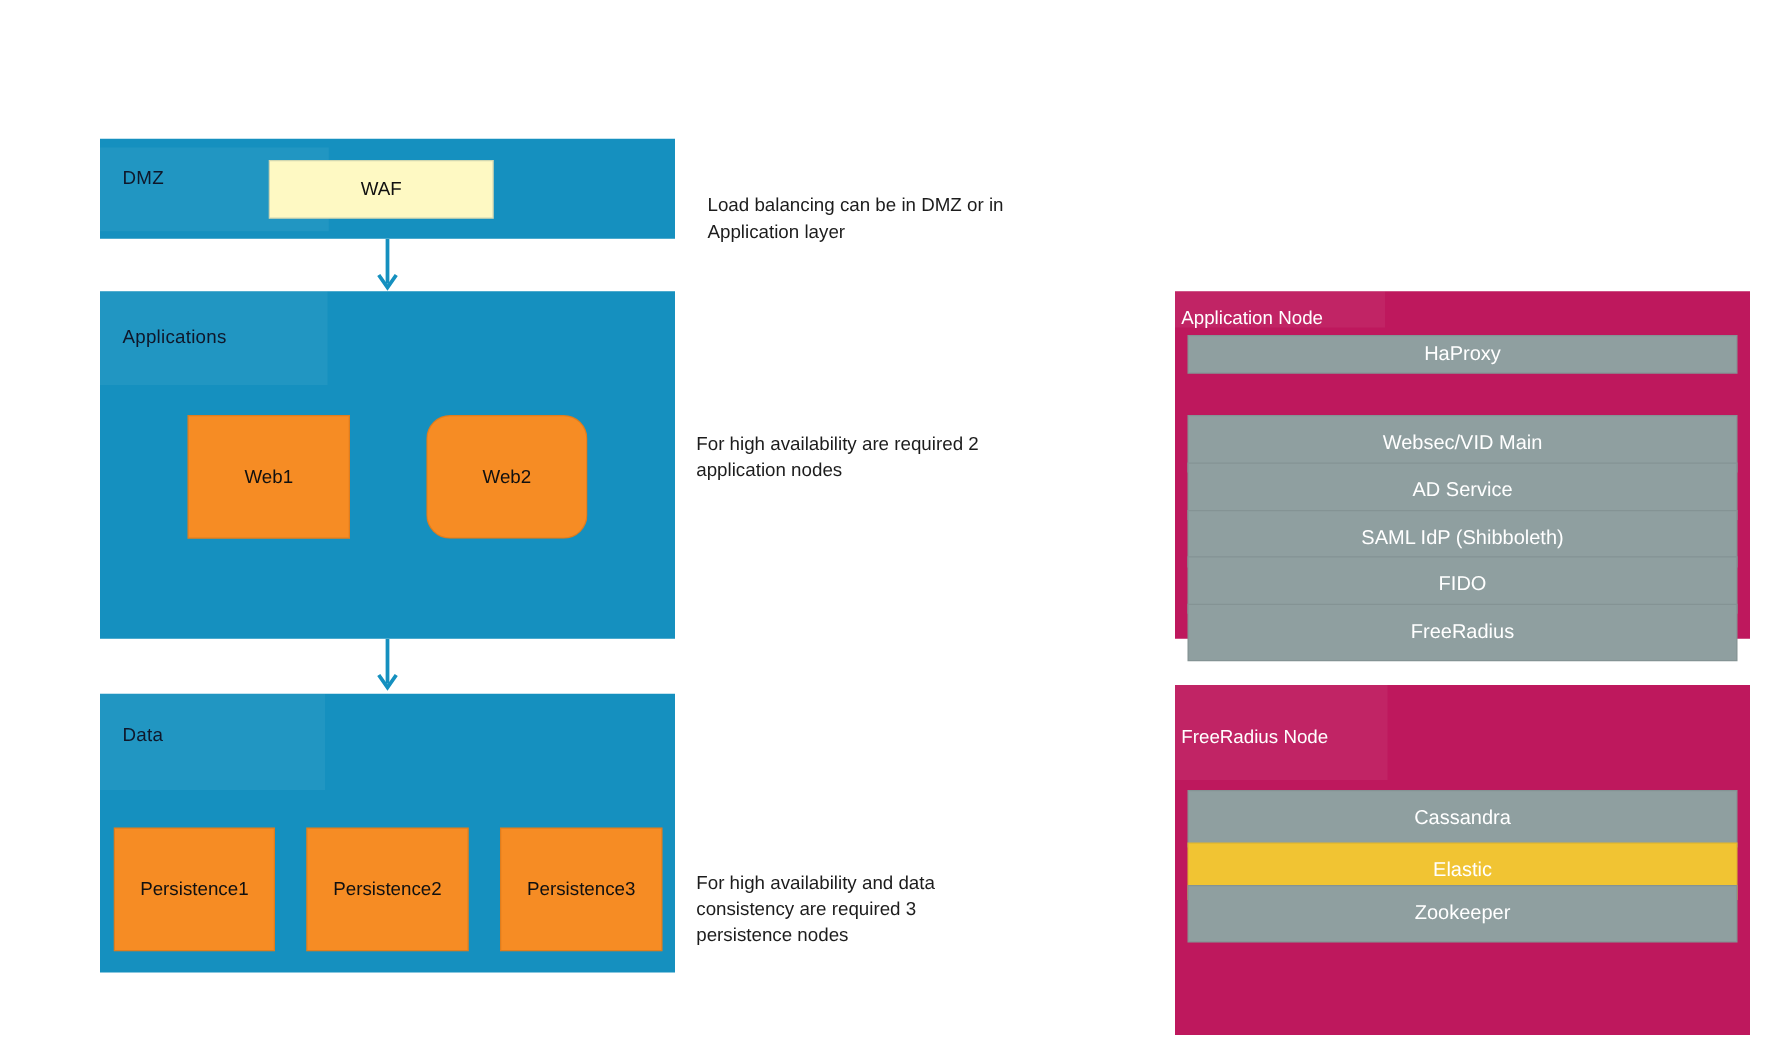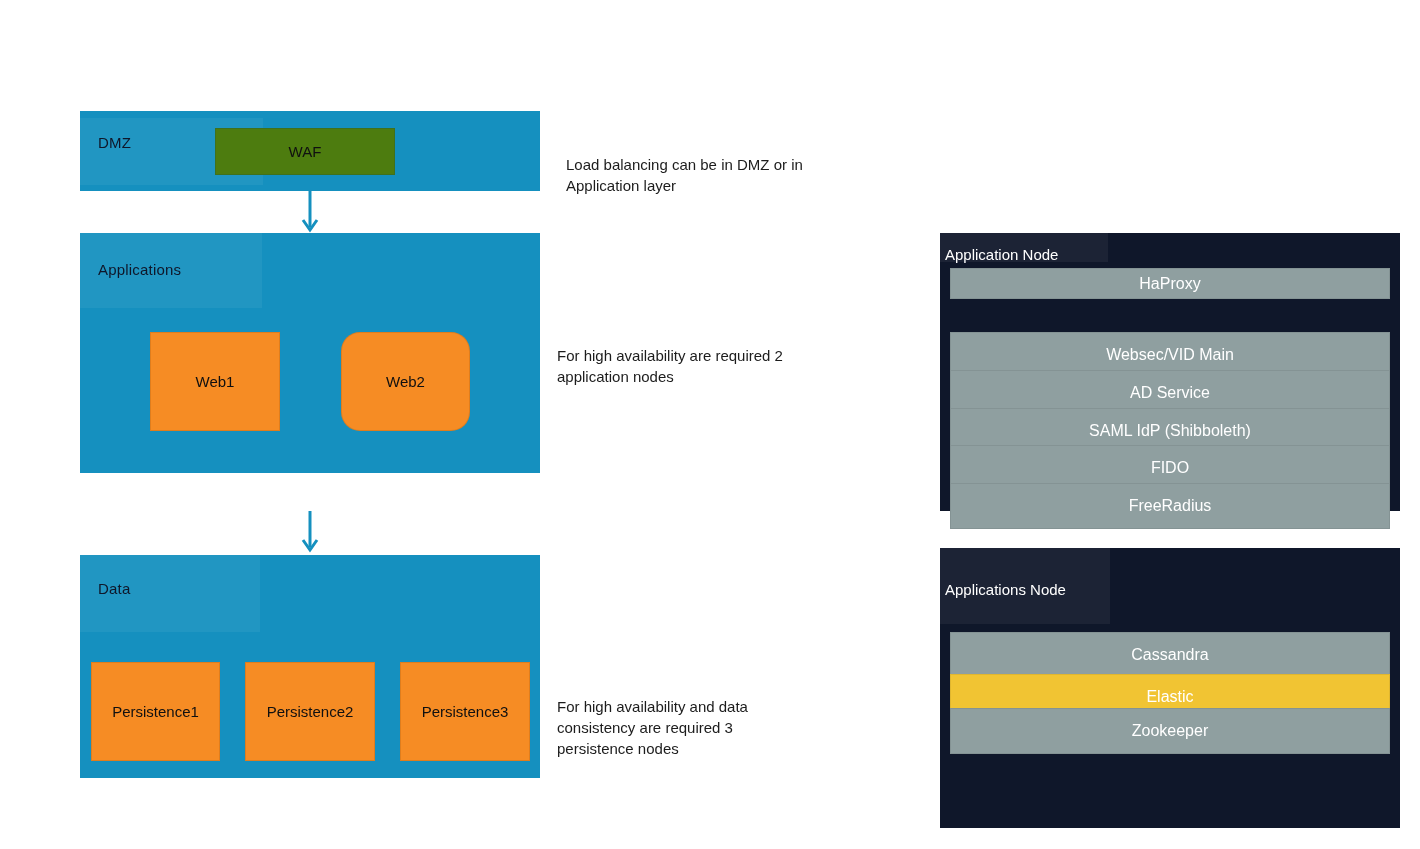--- a/index.html
+++ b/index.html
@@ -27,21 +27,21 @@
   }
   .label-highlight {
     position: absolute;
     background: rgba(255,255,255,0.055);
     pointer-events: none;
   }
 
   
   .waf-node {
     position: absolute;
-    background: #4d7c0f;
+    background: #fef9c3;
     border: 1px solid rgba(0,60,100,0.18);
     color: #101010;
     font-size: 15px;
     display: flex;
     align-items: center;
     justify-content: center;
   }
   .orange-node {
     position: absolute;
     background: #F68C24;
@@ -58,21 +58,21 @@
     position: absolute;
     color: #1c1c1c;
     font-size: 15px;
     line-height: 21px;
     white-space: pre-line;
   }
 
   
   .orange-box {
     position: absolute;
-    background: #0f172a;
+    background: #be185d;
     text-decoration: underline;
   }
   .node-title {
     position: absolute;
     color: #ffffff;
     font-size: 15px;
     line-height: 17px;
   }
   .service-bar {
     position: absolute;
@@ -102,21 +102,21 @@
     <div class="waf-node" style="left:135px; top:17px; width:180px; height:47px;">
       <span>WAF</span>
     </div>
   </div>
 
   <svg class="arrow-svg" style="left:299px; top:191px;" width="22" height="42" viewBox="0 0 22 42">
     <line x1="11" y1="0" x2="11" y2="36" stroke="#1590BF" stroke-width="3"></line>
     <polyline points="4,29 11,39 18,29" fill="none" stroke="#1590BF" stroke-width="3"></polyline>
   </svg>
 
-  <div class="layer-box" style="left:80px; top:233px; width:460px; height:240px;">
+  <div class="layer-box" style="left:80px; top:233px; width:460px; height:278px;">
     <div class="label-highlight" style="left:0; top:0; width:182px; height:75px;"></div>
     <div class="layer-label" style="left:18px; top:28px;">Applications</div>
     <div class="orange-node" style="left:70px; top:99px; width:130px; height:99px;">
       <span>Web1</span>
     </div>
     <div class="orange-node" style="left:261px; top:99px; width:129px; height:99px;border-radius:19px;">
       <span>Web2</span>
     </div>
   </div>
 
@@ -165,21 +165,21 @@
     <div class="service-bar" style="top:212px;">
       <span>FIDO</span>
     </div>
     <div class="service-bar" style="top:250px;">
       <span>FreeRadius</span>
     </div>
   </div>
 
   <div class="orange-box" style="left:940px; top:548px; width:460px; height:280px;">
     <div class="label-highlight" style="left:0; top:0; width:170px; height:76px;"></div>
-    <div class="node-title" style="left:5px; top:33px;">Applications Node</div>
+    <div class="node-title" style="left:5px; top:33px;">FreeRadius Node</div>
     <div class="service-bar" style="top:84px;">
       <span>Cassandra</span>
     </div>
     <div class="service-bar yellow" style="top:126px;">
       <span>Elastic</span>
     </div>
     <div class="service-bar" style="top:160px;">
       <span>Zookeeper</span>
     </div>
   </div>

